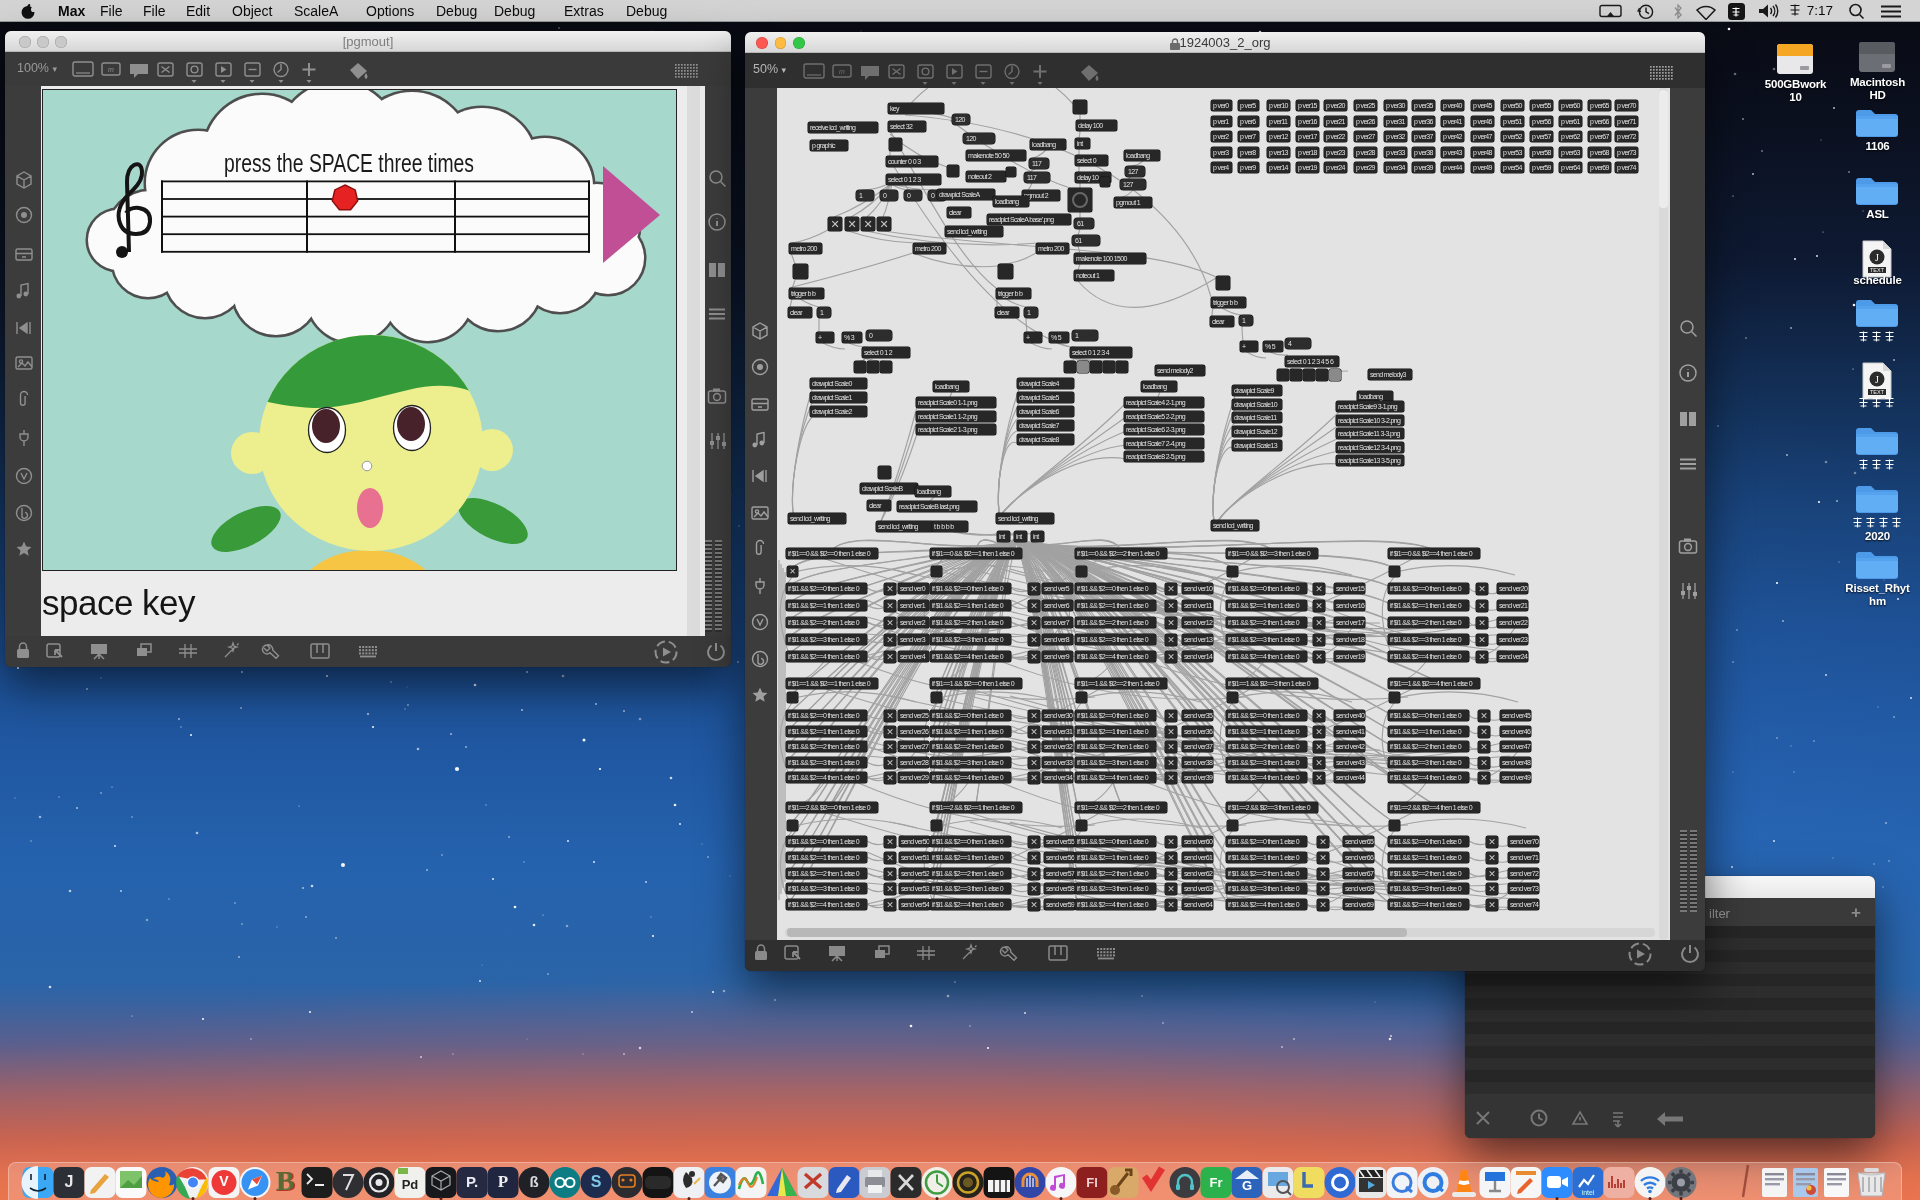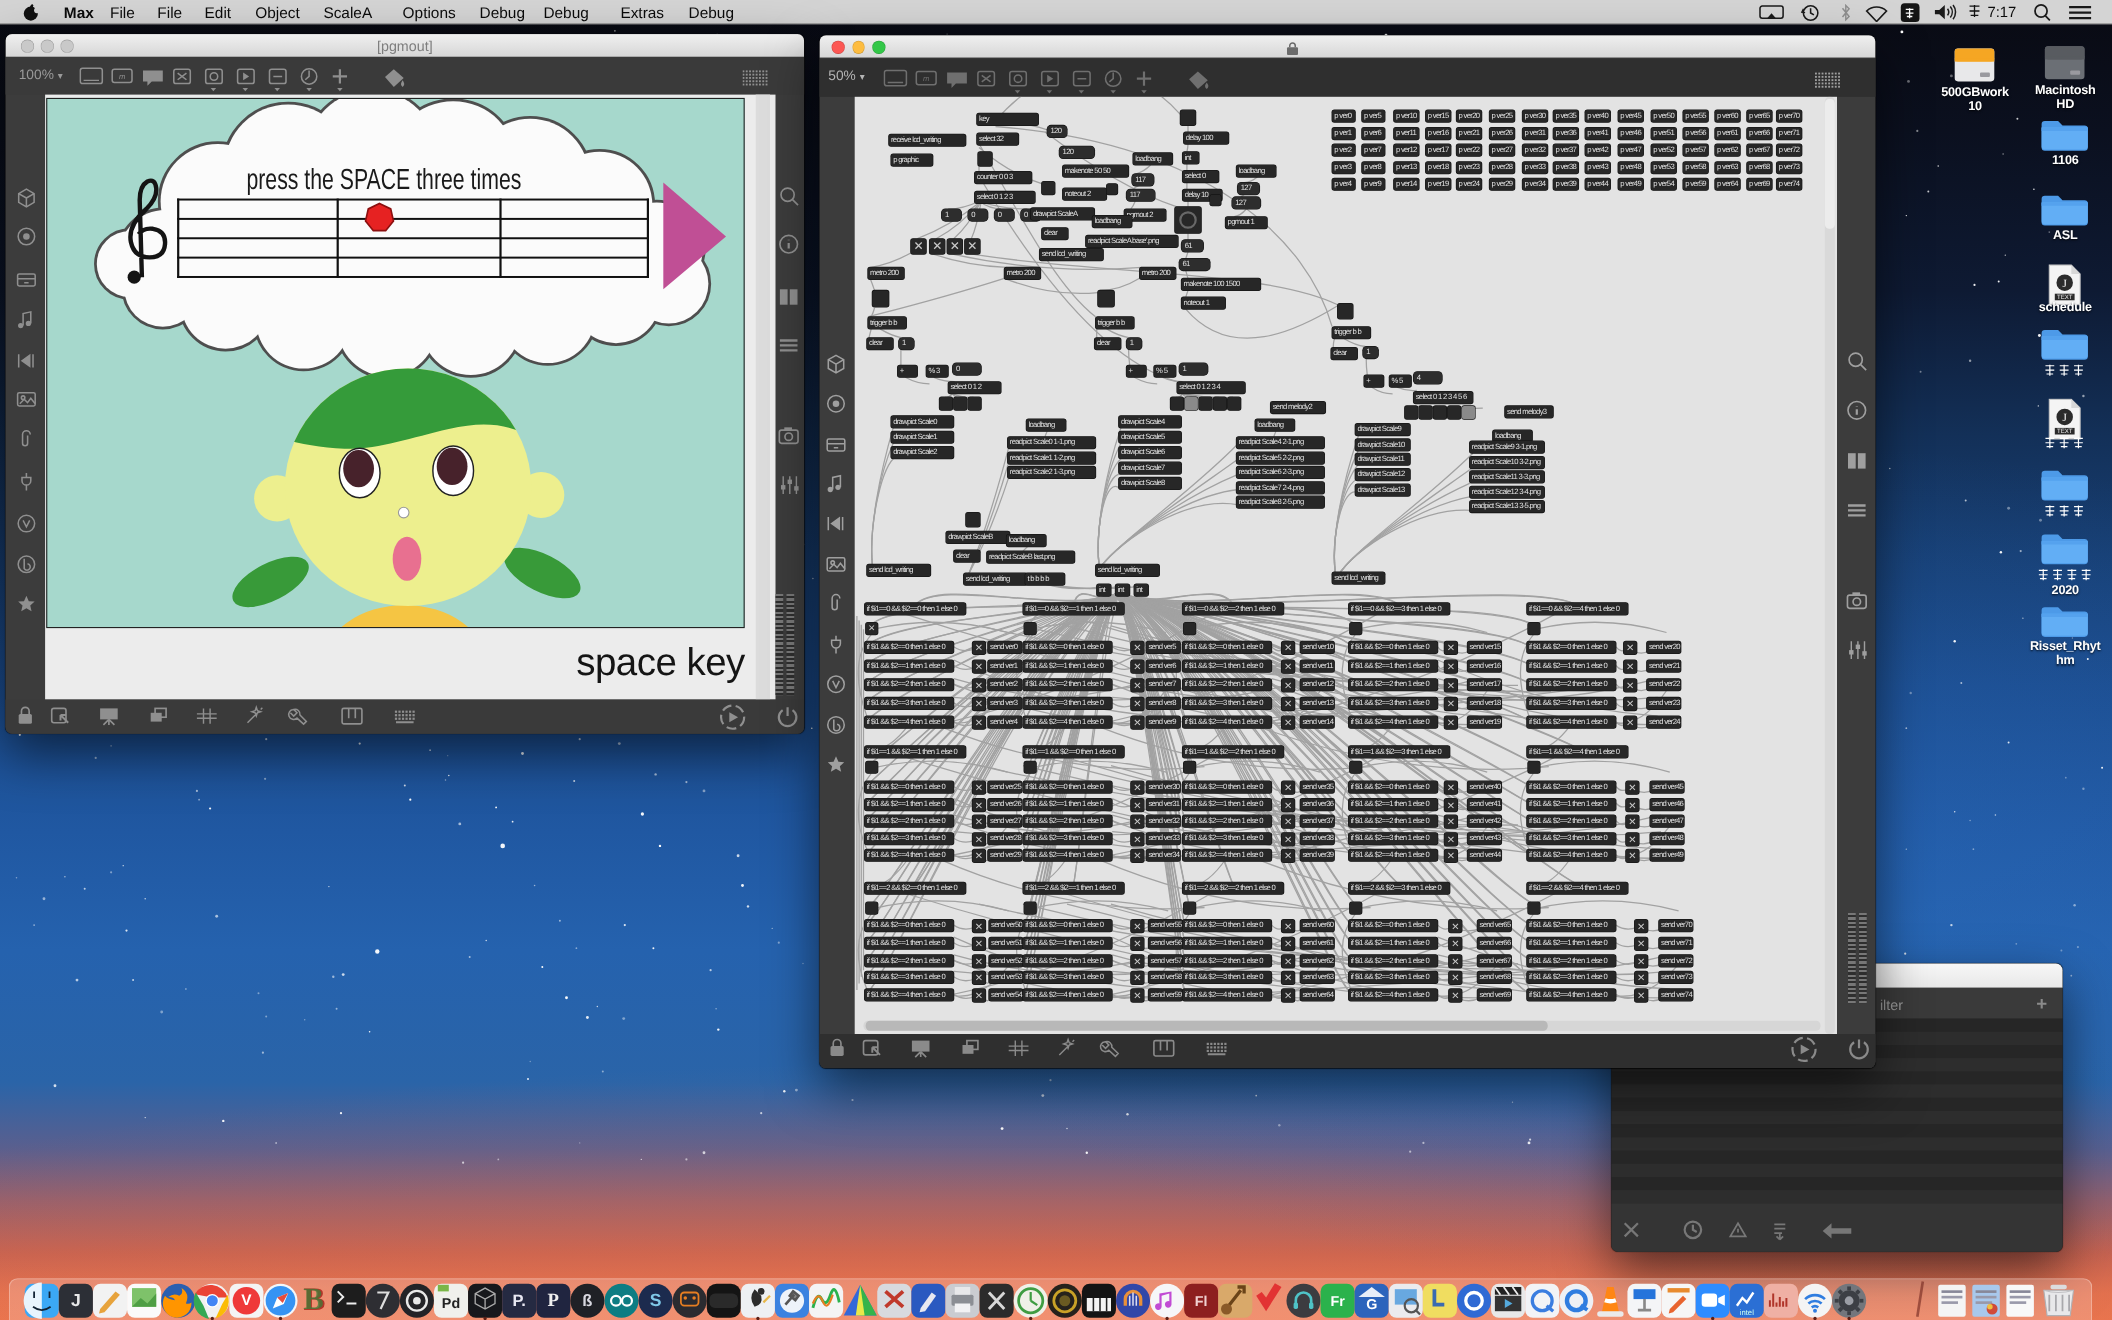--- a/index.html
+++ b/index.html
@@ -907,21 +907,21 @@
         <ellipse cx="371" cy="443" rx="112" ry="108"></ellipse>
       </clipPath>
       <path clip-path="url(#headclip)" d="M228,470 L228,312 L515,312 L515,432 C506,412 494,401 480,395 C458,385 438,383 408,390 C373,398 343,409 313,408 C291,407 270,403 256,399 Z" fill="#359b3a"></path>
       <ellipse cx="327" cy="430" rx="18.5" ry="22.5" fill="#fff" stroke="#222" stroke-width="1.3"></ellipse>
       <ellipse cx="412" cy="428" rx="18.5" ry="22.5" fill="#fff" stroke="#222" stroke-width="1.3"></ellipse>
       <ellipse cx="326" cy="426" rx="14" ry="17" fill="#47222b"></ellipse>
       <ellipse cx="411" cy="424" rx="14" ry="17" fill="#47222b"></ellipse>
       <circle cx="367" cy="466" r="4.8" fill="#fff" stroke="#999" stroke-width="1"></circle>
       <ellipse cx="370" cy="508" rx="13" ry="20" fill="#e87090"></ellipse>
     </svg>
-    <div style="position:absolute;left:37px;top:552px;width:635px;text-align:right;font-size:35px;letter-spacing:-.5px;color:#151515">space key</div>
+    <div style="position:absolute;left:37px;top:552px;width:635px;text-align:left;font-size:35px;letter-spacing:-.5px;color:#151515">space key</div>
     <svg class="ic" style="left:9px;top:139px" width="20" height="20" fill="none" stroke="#8f8f8f" stroke-width="1.4">
       <path d="M10,2 L17,6 v8 L10,18 L3,14 V6 Z M3,6 L10,10 L17,6 M10,10 V18"></path>
     </svg>
     <svg class="ic" style="left:9px;top:174px" width="20" height="20" fill="none" stroke="#8f8f8f" stroke-width="1.4">
       <circle cx="10" cy="10" r="7.5"></circle>
       <circle cx="10" cy="10" r="3" fill="#8f8f8f" stroke="none"></circle>
     </svg>
     <svg class="ic" style="left:9px;top:213px" width="20" height="20" fill="none" stroke="#8f8f8f" stroke-width="1.4">
       <rect x="2" y="5" width="16" height="11" rx="1.5"></rect>
       <path d="M2,9.5 h16 M8,13 h4"></path>
@@ -1027,20 +1027,21 @@
     <svg class="ic" style="left:700px;top:610px" width="22" height="22" fill="none" stroke="#8f8f8f" stroke-width="2">
       <path d="M11,2 v8"></path>
       <path d="M6.5,4.5 a8,8 0 1 0 9,0"></path>
     </svg>
   </div>
 <div class="win" style="left:745px;top:32px;width:960px;height:939px;background:#3c3c3c">
     <div class="tbar"></div>
     <div class="tl" style="left:11.0px;background:#fc5753;box-shadow:inset 0 0 0 .5px rgba(0,0,0,.2)"></div>
     <div class="tl" style="left:29.5px;background:#fdbc40;box-shadow:inset 0 0 0 .5px rgba(0,0,0,.2)"></div>
     <div class="tl" style="left:48.0px;background:#33c748;box-shadow:inset 0 0 0 .5px rgba(0,0,0,.2)"></div>
+    <div style="position:absolute;top:3px;left:0;width:100%;text-align:center;font-size:13px;color:#3a3a3a">1924003_2_org</div>
     <svg class="ic" style="left:424px;top:6px" width="12" height="12" fill="#6b6b6b">
       <rect x="1" y="5" width="10" height="7" rx="1"></rect>
       <path d="M3.5,5 V3.5 a2.5,2.5 0 0 1 5,0 V5" fill="none" stroke="#6b6b6b" stroke-width="1.4"></path>
     </svg>
     <div style="position:absolute;left:0;top:21px;width:100%;height:35px;background:#2f2f2f"></div>
     <div style="position:absolute;left:8px;top:30px;color:#b5b5b5;font-size:12.5px">50% <span style="font-size:9px">▾</span></div>
     <svg class="ic" style="left:58px;top:29px" width="300" height="26" fill="none" stroke="#6f6f6f" stroke-width="1.4">
       <rect x="1" y="3" width="20" height="14" rx="2"></rect>
       <path d="M4,14 h14" stroke-width="1.2"></path>
       <rect x="30" y="4" width="18" height="12" rx="2"></rect>

